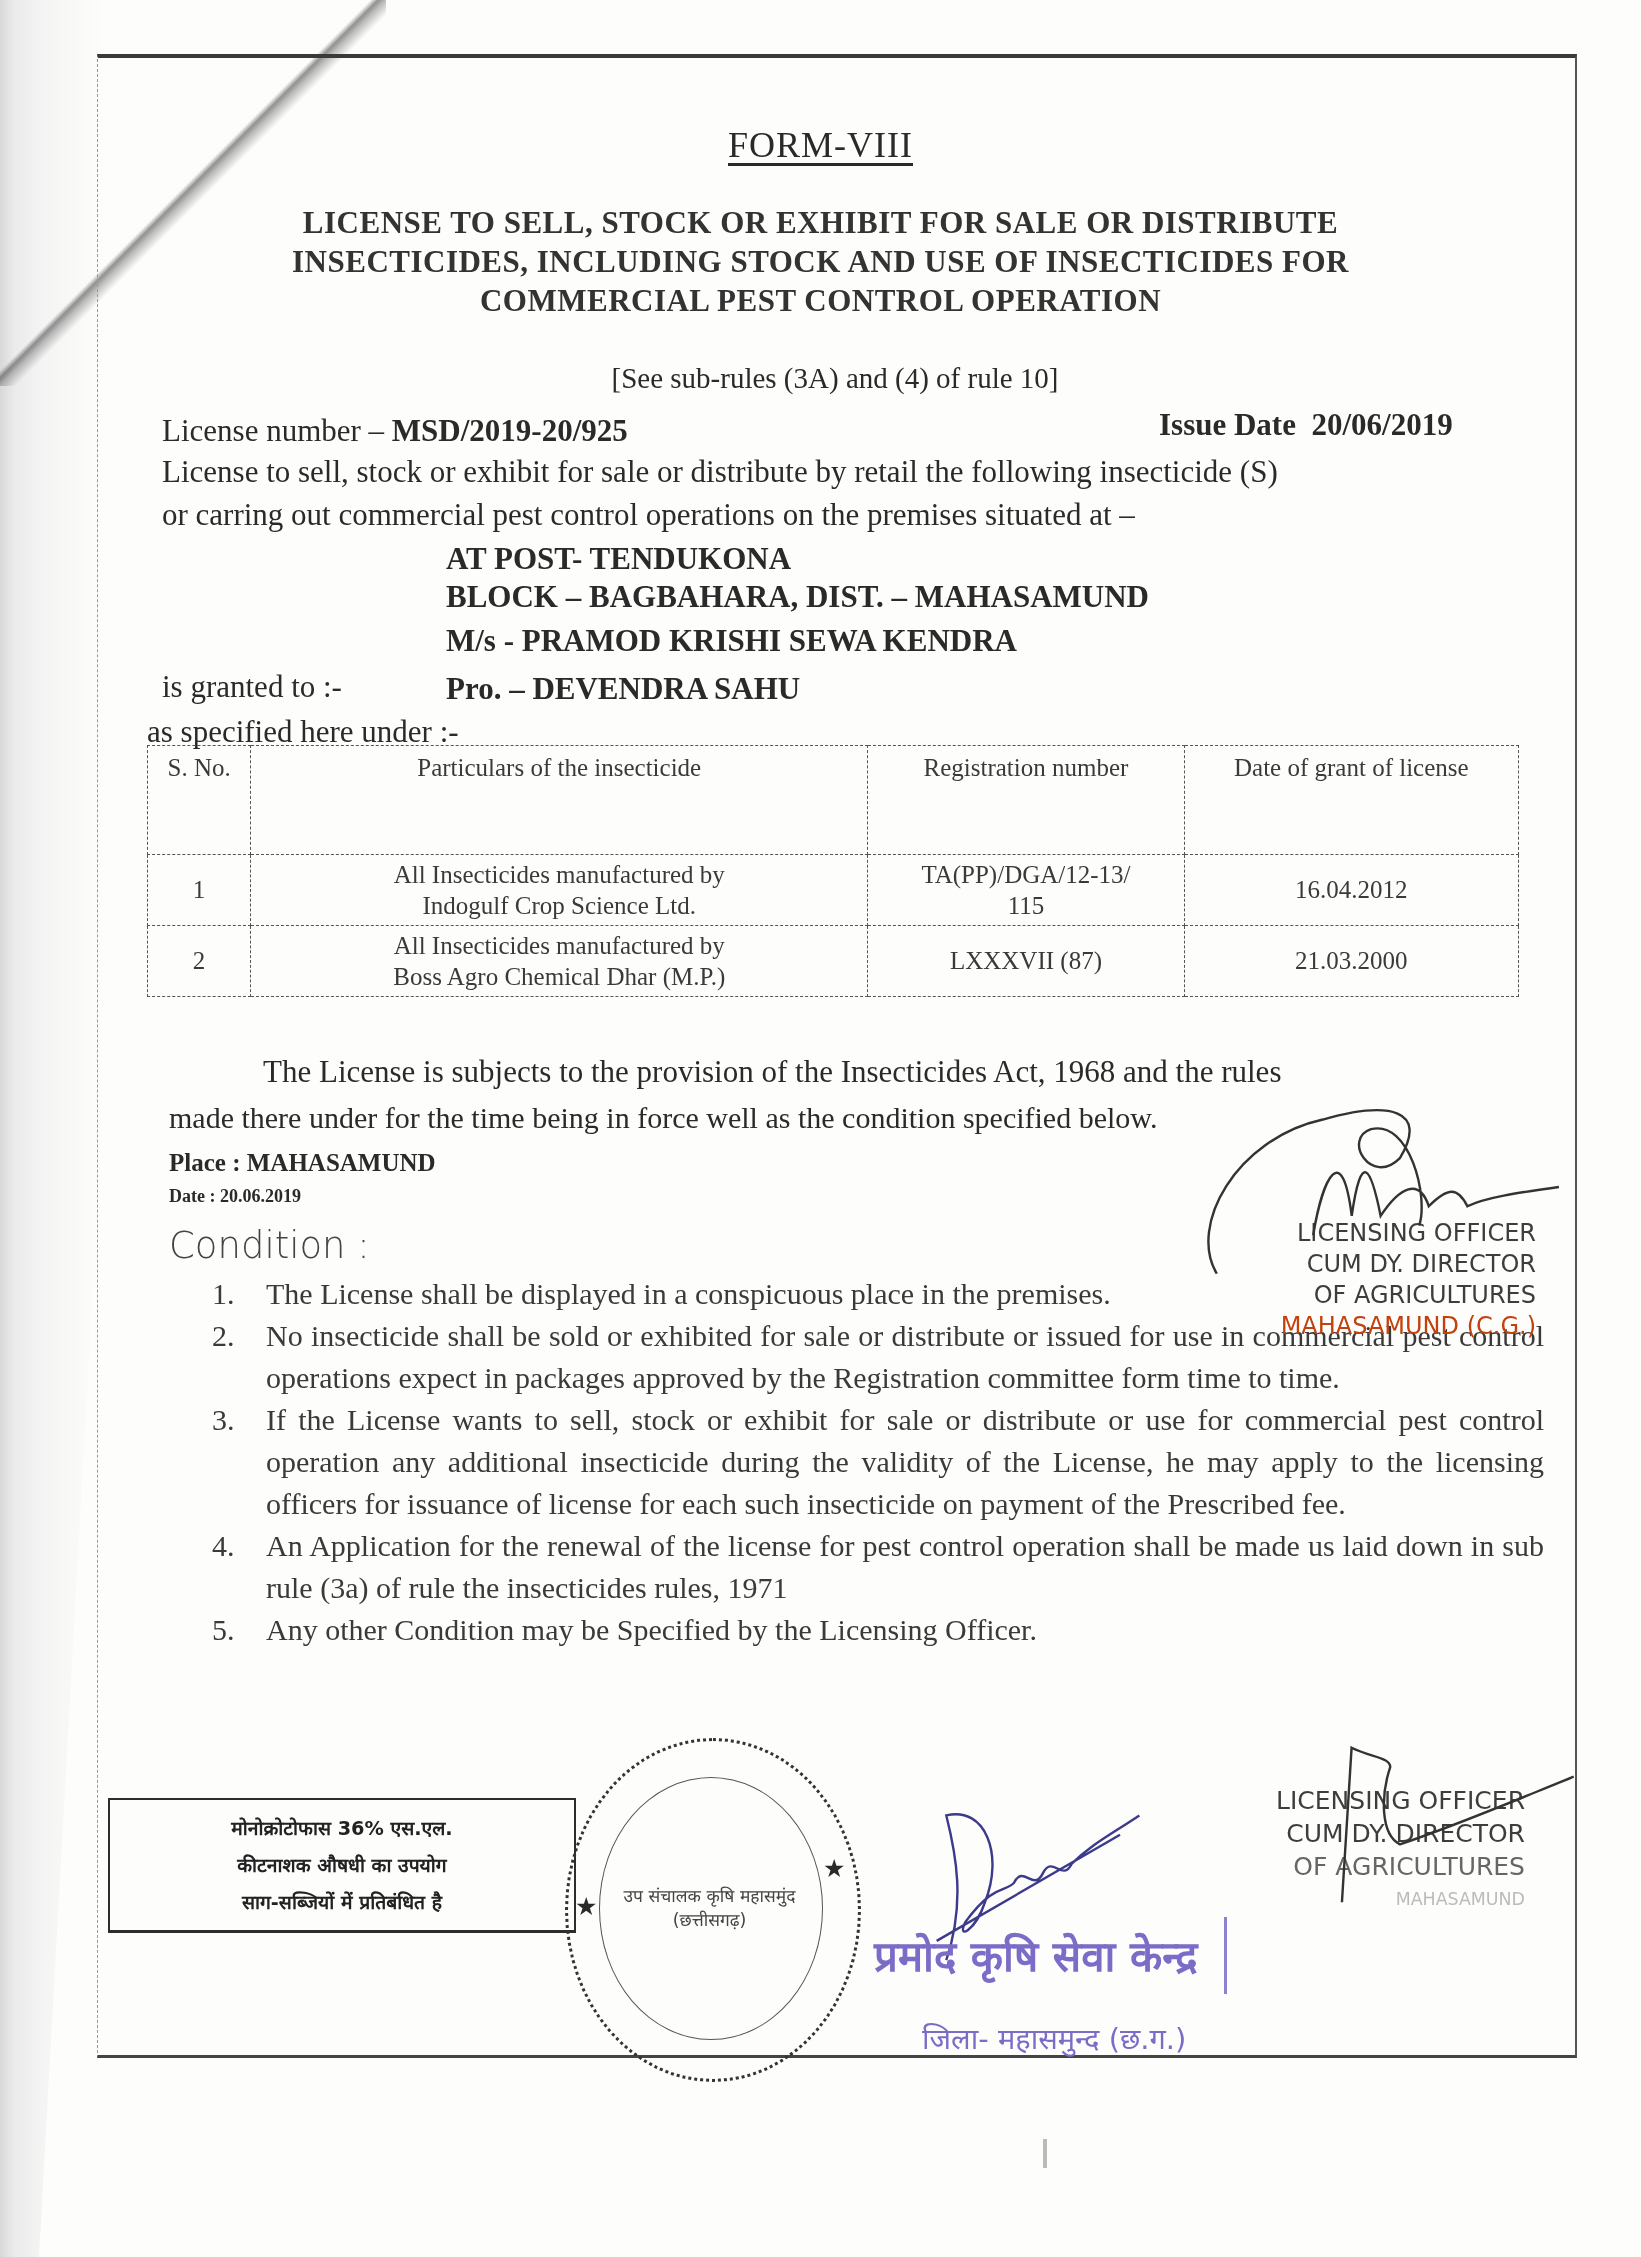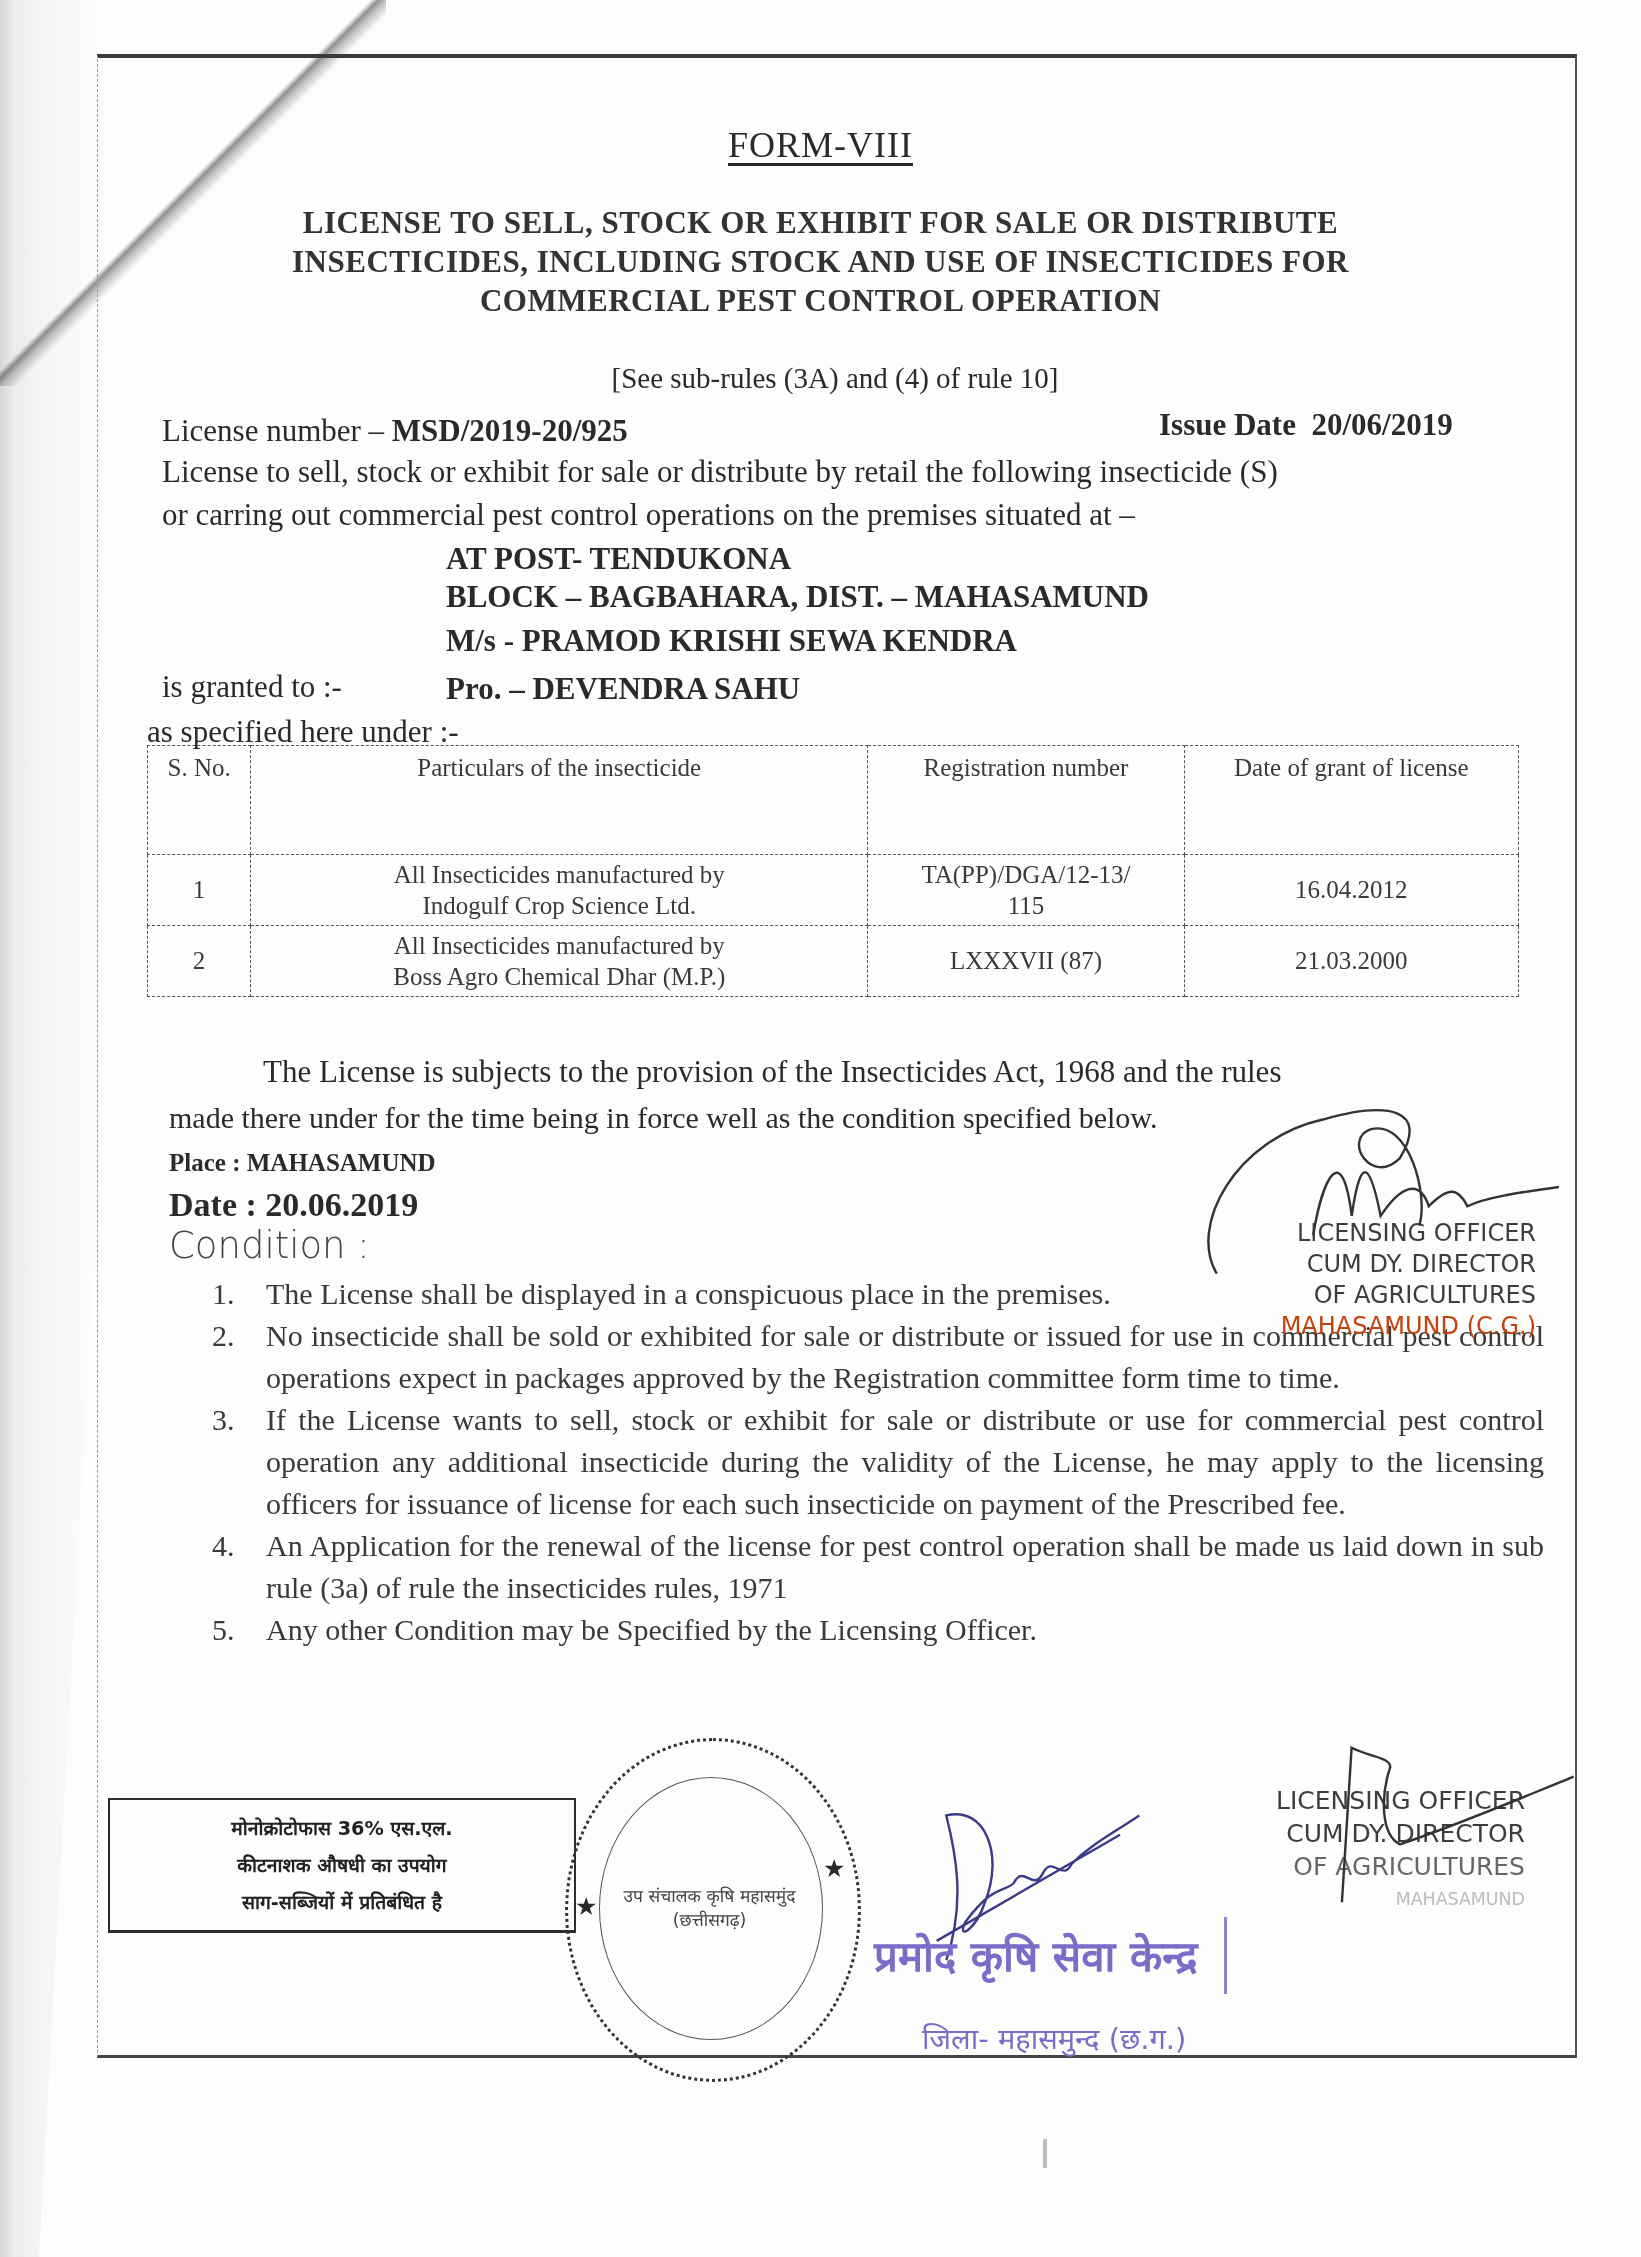--- a/index.html
+++ b/index.html
@@ -101,21 +101,21 @@
   </tr>
 </tbody>
   </table>
 
 <div class="abs row" style="left:263px; top:1054px; font-size:31px;">The License is subjects to the provision of the Insecticides Act, 1968 and the rules</div>
 <div class="abs row" style="left:169px; top:1101px; font-size:30px;">made there under for the time being in force well as the condition specified below.</div>
 <div class="abs row bold" style="left:169px; top:1149px; font-size:25px;">
   <span>Place :</span>
   <span>MAHASAMUND</span>
 </div>
-<div class="abs row bold" style="left:169px; top:1186px; font-size:34px;">
+<div class="abs row bold" style="left:169px; top:1186px; font-size:18px;">
   <span>Date :</span>
   <span>20.06.2019</span>
 </div>
 <div class="abs" style="left:169px; top:1224px; font-size:37px; color:#444; font-family:'DejaVu Sans', sans-serif; font-weight:300;">Condition :</div>
 
 <div class="abs cond-list">
   <div class="cond-item">
     <span class="cond-num">1.</span>
     <span class="cond-text">The License shall be displayed in a conspicuous place in the premises.</span>
   </div>

